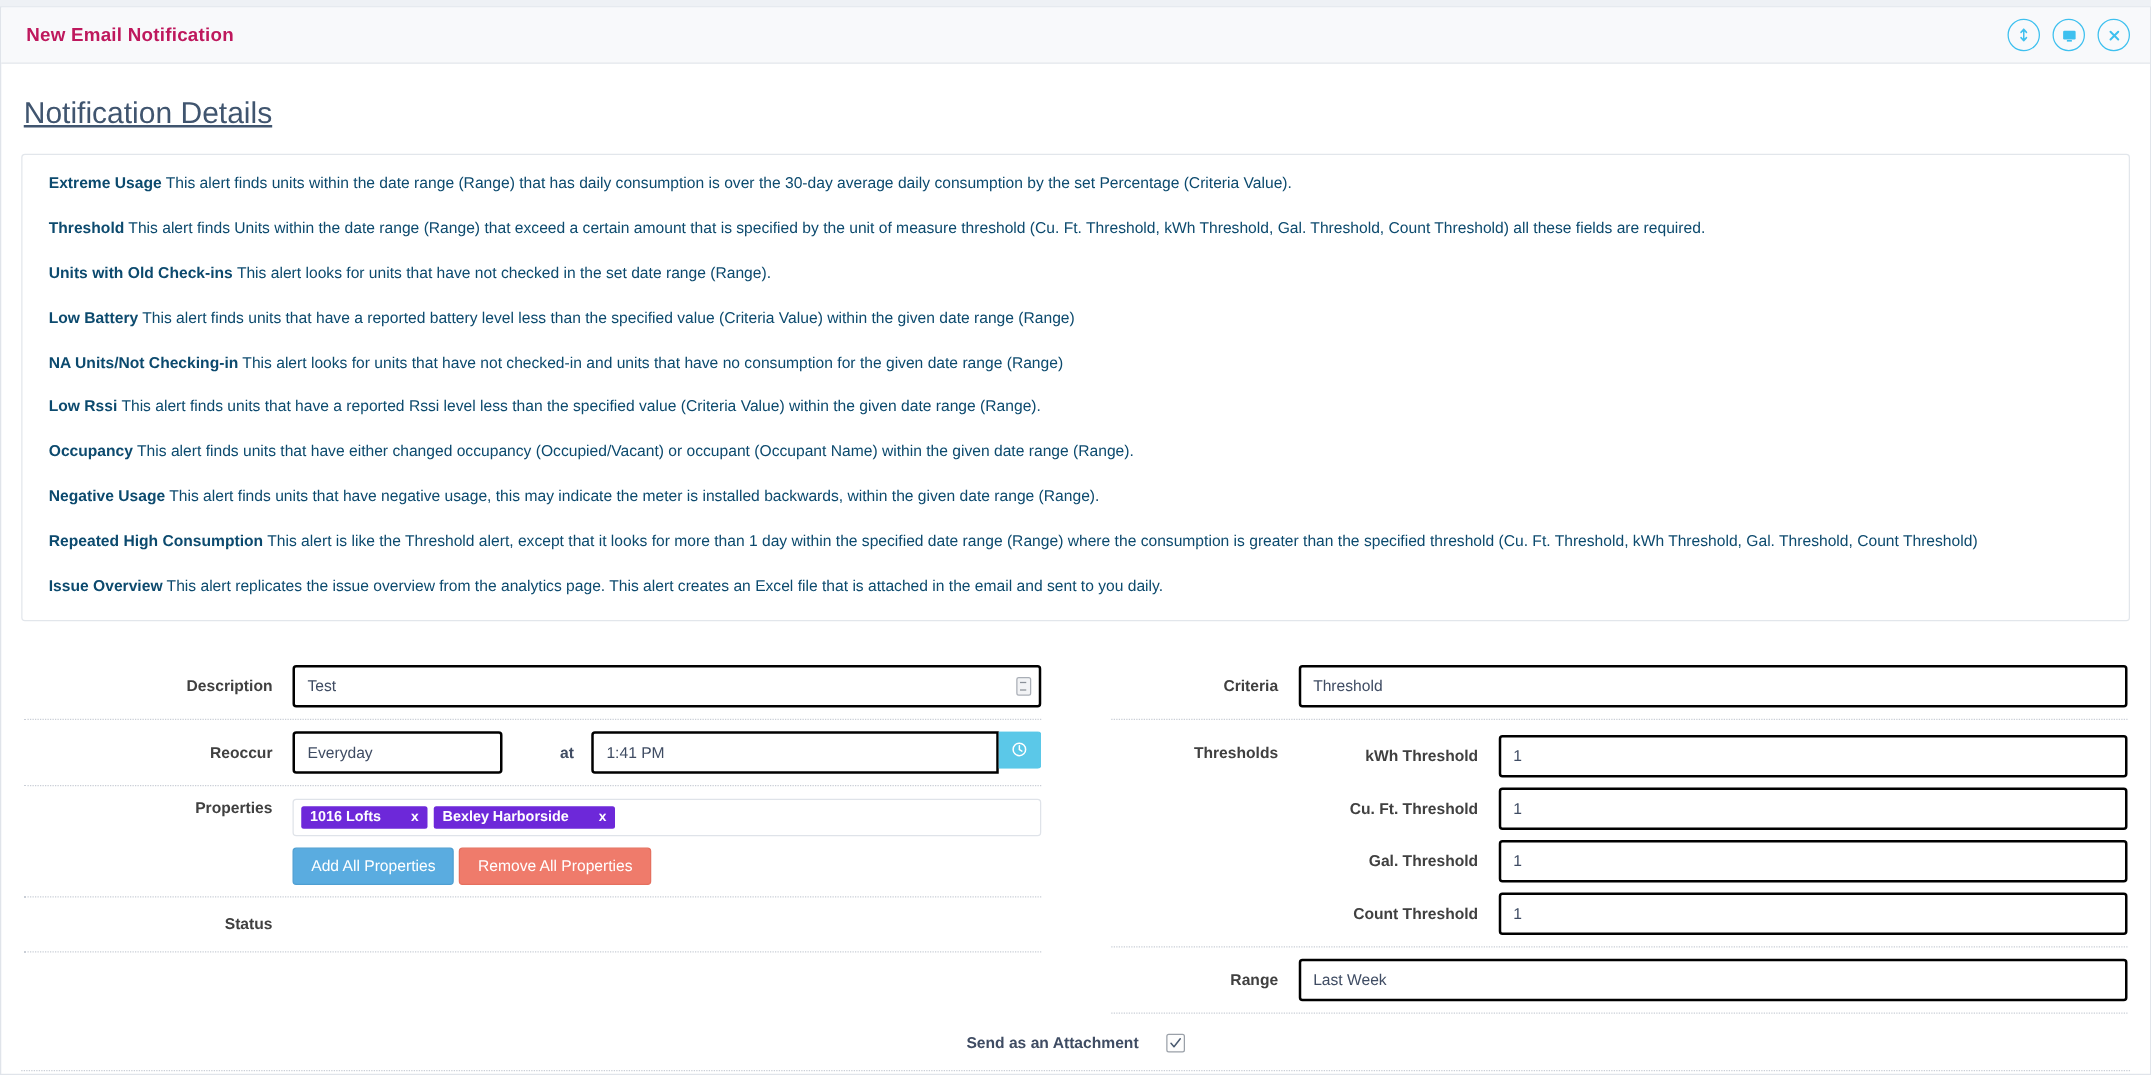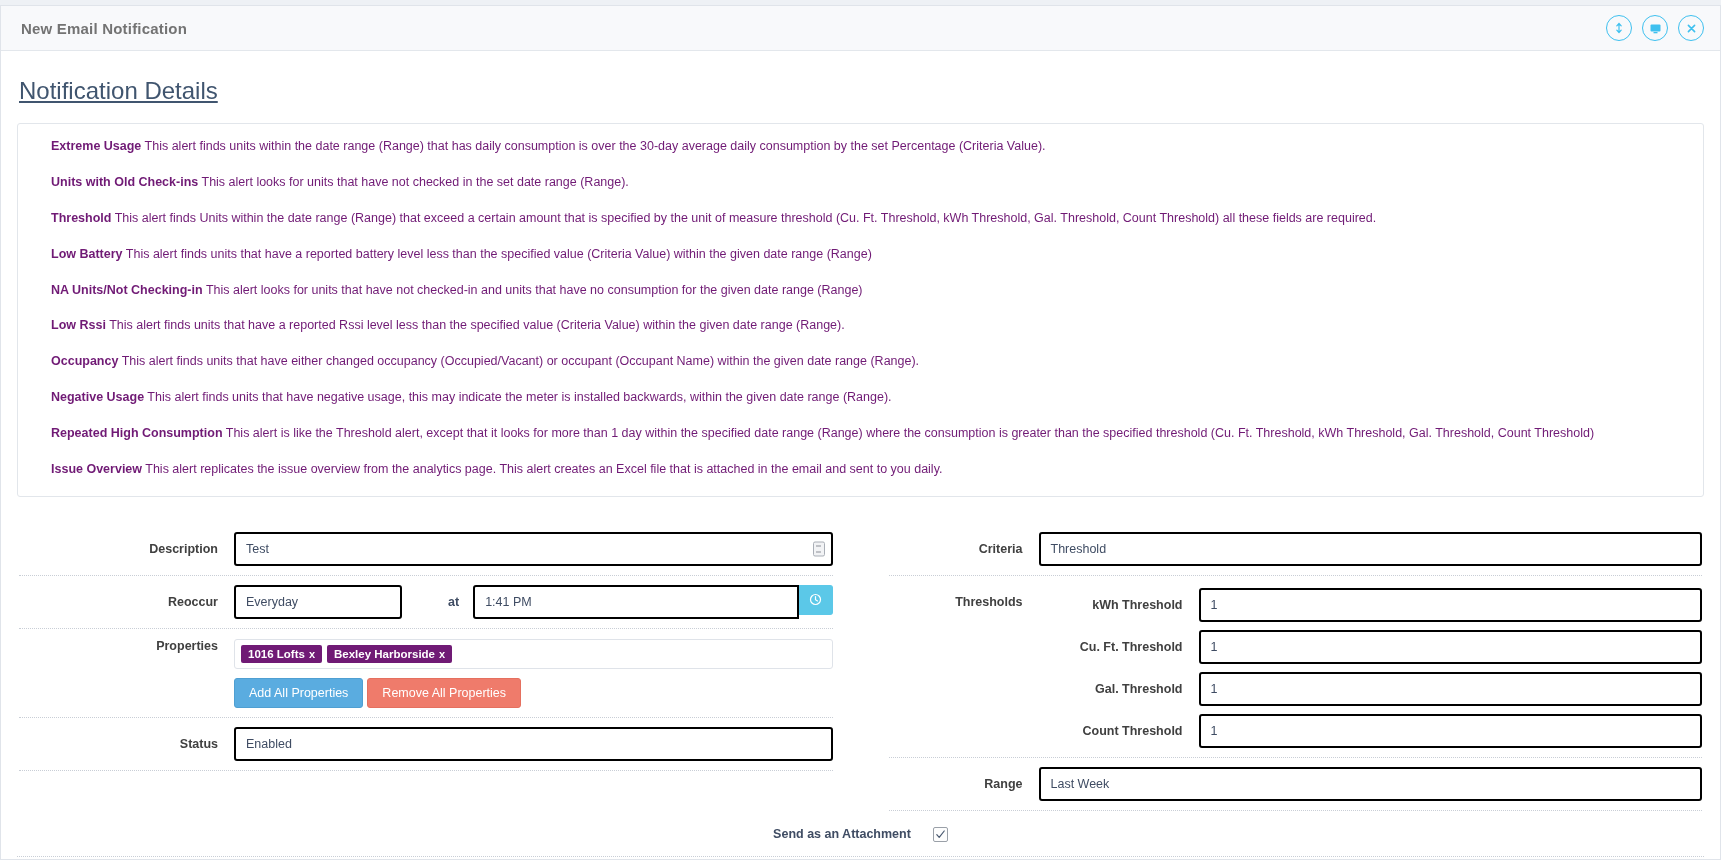--- a/index.html
+++ b/index.html
@@ -26,21 +26,21 @@
     background: #f8f9fb;
     border-bottom: 1px solid #e3e7ec;
     display: flex;
     align-items: center;
     justify-content: space-between;
     padding: 0 16px 0 20px;
   }
   .titlebar-title {
     font-size: 15px;
     font-weight: bold;
-    color: #737373;
+    color: #be185d;
     letter-spacing: .2px;
   }
   .titlebar-actions { display: flex; gap: 10px; align-items: center; }
   .circle-btn {
     width: 26px; height: 26px;
     border-radius: 50%;
     border: 1.5px solid #3ec0ef;
     display: flex; align-items: center; justify-content: center;
     color: #3ec0ef;
     background: transparent;
@@ -62,23 +62,23 @@
     text-decoration: underline;
   }
   .info-panel {
     border: 1px solid #e2e6eb;
     border-radius: 3px;
     padding: 14px 18px 16px 18px;
     margin-bottom: 26px;
   }
   .info-line {
     font-size: 12.5px;
-    color: #701a75;
+    color: #0c4a6e;
     line-height: 1.35;
-    margin: 0 0 19px 15px;
+    margin: 0 0 19px 3px;
     white-space: nowrap;
   }
   .info-line:last-child { margin-bottom: 2px; }
   .info-line b { font-weight: bold; }
   
   .form-wrap {
     display: flex;
     gap: 0;
     padding: 0 2px;
   }
@@ -165,29 +165,29 @@
     border: 1px solid #dfe3e9;
     border-radius: 3px;
     background: #fff;
     padding: 4px 6px;
     display: flex;
     flex-wrap: wrap;
     gap: 5px;
     align-items: center;
   }
   .tag {
-    background: #701a75;
+    background: #6d28d9;
     color: #fff;
     font-size: 11.5px;
     font-weight: bold;
     padding: 3px 7px;
     border-radius: 2px;
     display: inline-flex;
     align-items: center;
-    gap: 4px;
+    gap: 24px;
     cursor: pointer;
     white-space: nowrap;
   }
   .tag .x { font-weight: bold; font-size: 11px; }
   .prop-btns { display: flex; gap: 4px; margin-top: 9px; }
   .btn {
     font-size: 12.5px;
     color: #fff;
     border-radius: 3px;
     padding: 7px 14px;
@@ -260,22 +260,22 @@
       </div>
     </div>
   </div>
 
   <div class="modal-body">
 
     <div class="page-title">Notification Details</div>
 
     <div class="info-panel">
       <p class="info-line"><b>Extreme Usage</b> <span>This alert finds units within the date range (Range) that has daily consumption is over the 30-day average daily consumption by the set Percentage (Criteria Value).</span></p>
+      <p class="info-line"><b>Threshold</b> <span>This alert finds Units within the date range (Range) that exceed a certain amount that is specified by the unit of measure threshold (Cu. Ft. Threshold, kWh Threshold, Gal. Threshold, Count Threshold) all these fields are required.</span></p>
       <p class="info-line"><b>Units with Old Check-ins</b> <span>This alert looks for units that have not checked in the set date range (Range).</span></p>
-      <p class="info-line"><b>Threshold</b> <span>This alert finds Units within the date range (Range) that exceed a certain amount that is specified by the unit of measure threshold (Cu. Ft. Threshold, kWh Threshold, Gal. Threshold, Count Threshold) all these fields are required.</span></p>
       <p class="info-line"><b>Low Battery</b> <span>This alert finds units that have a reported battery level less than the specified value (Criteria Value) within the given date range (Range)</span></p>
       <p class="info-line"><b>NA Units/Not Checking-in</b> <span>This alert looks for units that have not checked-in and units that have no consumption for the given date range (Range)</span></p>
       <p class="info-line"><b>Low Rssi</b> <span>This alert finds units that have a reported Rssi level less than the specified value (Criteria Value) within the given date range (Range).</span></p>
       <p class="info-line"><b>Occupancy</b> <span>This alert finds units that have either changed occupancy (Occupied/Vacant) or occupant (Occupant Name) within the given date range (Range).</span></p>
       <p class="info-line"><b>Negative Usage</b> <span>This alert finds units that have negative usage, this may indicate the meter is installed backwards, within the given date range (Range).</span></p>
       <p class="info-line"><b>Repeated High Consumption</b> <span>This alert is like the Threshold alert, except that it looks for more than 1 day within the specified date range (Range) where the consumption is greater than the specified threshold (Cu. Ft. Threshold, kWh Threshold, Gal. Threshold, Count Threshold)</span></p>
       <p class="info-line"><b>Issue Overview</b> <span>This alert replicates the issue overview from the analytics page. This alert creates an Excel file that is attached in the email and sent to you daily.</span></p>
     </div>
 
     <div class="form-wrap">
@@ -322,23 +322,20 @@
             </div>
             <div class="prop-btns">
               <div class="btn btn-blue">Add All Properties</div>
               <div class="btn btn-red">Remove All Properties</div>
             </div>
           </div>
         </div>
 
         <div class="frow fsep">
           <div class="flabel lw-left">Status</div>
-          <div class="field-wrap">
-            <div class="field">Enabled</div>
-          </div>
         </div>
 
       </div>
 
       <div class="col col-right">
 
         <div class="frow fsep">
           <div class="flabel lw-right">Criteria</div>
           <div class="field-wrap">
             <div class="field">Threshold</div>

